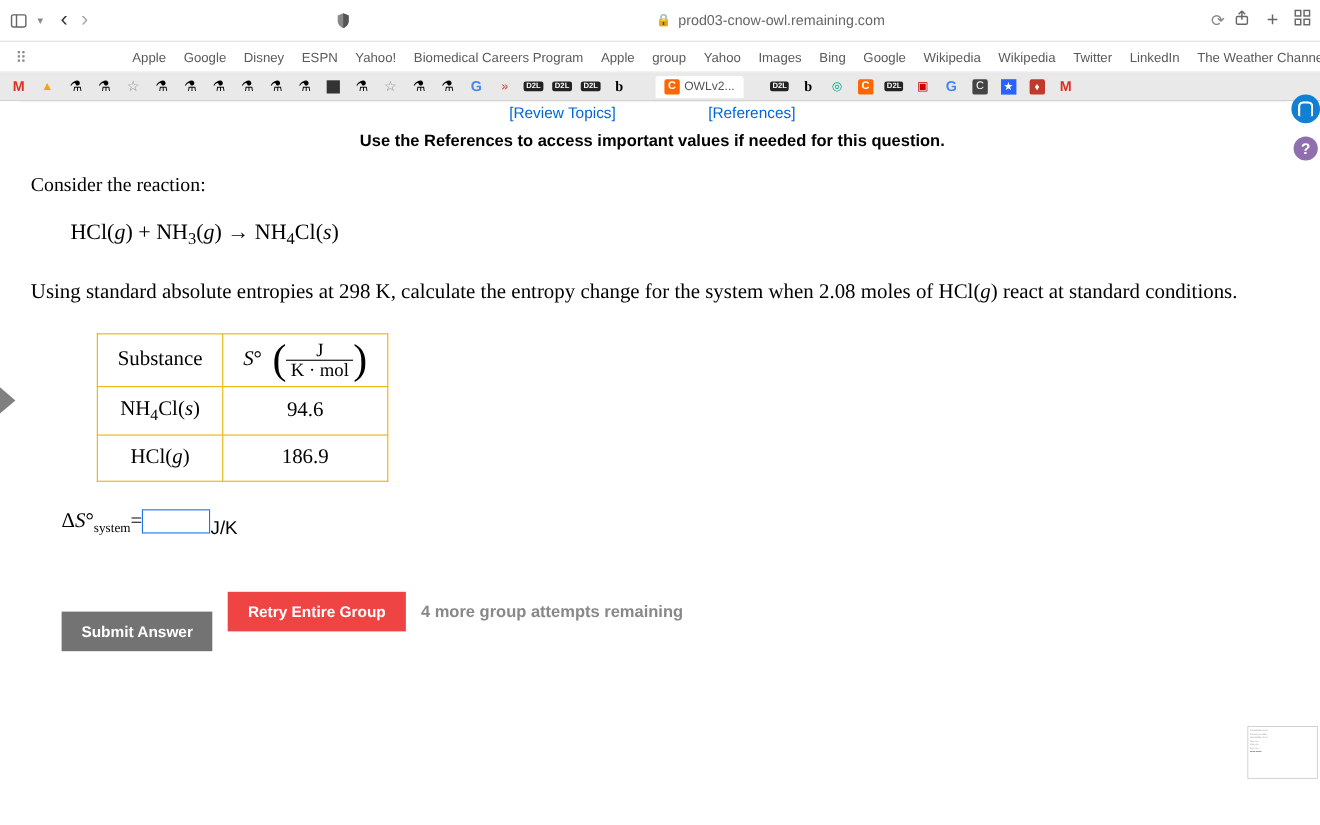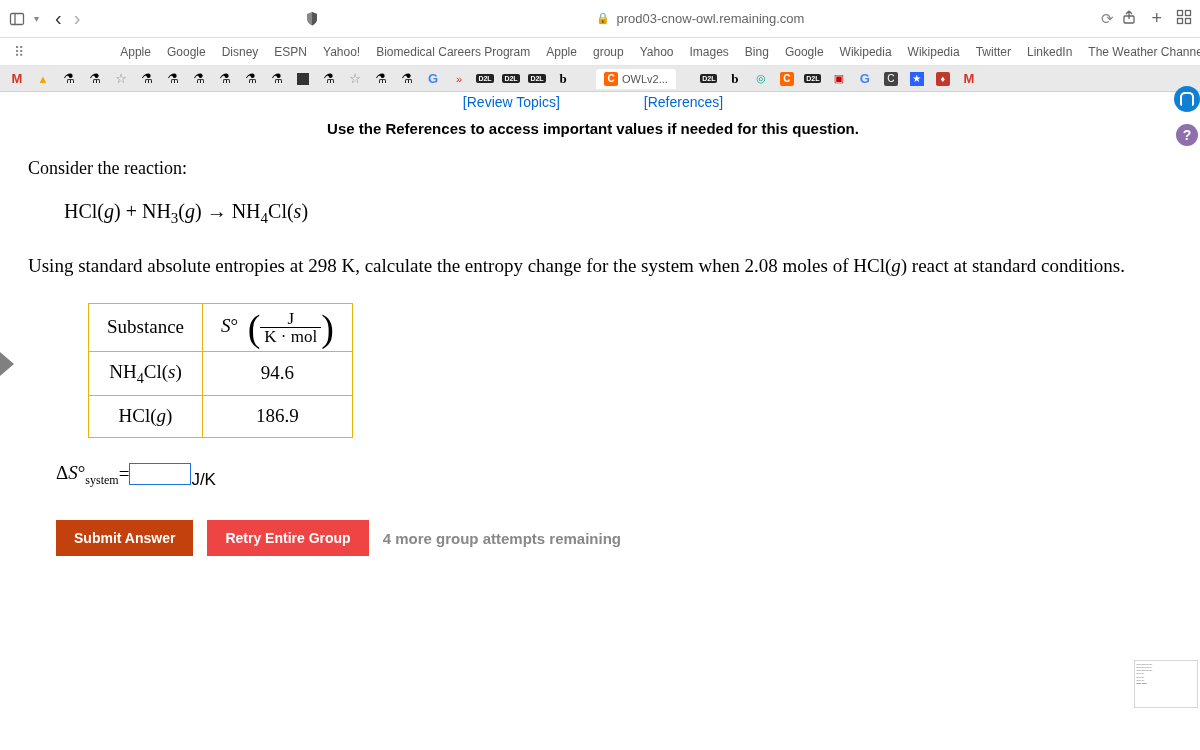--- a/index.html
+++ b/index.html
@@ -72,21 +72,21 @@
   
   .ans-row { display:flex; align-items:center; gap:0; font-family:"Times New Roman",serif; font-size:19px; margin-left:28px; margin-bottom:28px;}
   .ans-row .delta { font-size:19px;}
   .ans-row .subsc { font-size:12px; vertical-align:sub;}
   .ans-row input { width:62px; height:22px; border:1.5px solid #1a73e8; font-size:14px; padding:1px 4px;}
   .ans-row .unit { font-family:-apple-system, Arial, sans-serif; font-size:17px;margin-top:11px;}
 
   
   .btn-row { display:flex; align-items:center; gap:14px; margin-left:28px;}
   .btn { padding:10px 18px; font-size:14px; font-weight:bold; color:#fff; border:none; cursor:pointer;}
-  .btn-submit { background:#c2410c;}
+  .btn-submit { background:#737373;margin-top:36px;}
   .btn-retry { background:#ef4444;}
   .attempts { font-size:15px; color:#888; font-weight:bold;}
 </style>
 </head>
 <body>
 
 <div class="browser-bar">
   <div class="bb-icon">
     <svg viewBox="0 0 16 16" fill="none" stroke="#666" stroke-width="1.3">
         <rect x="1.5" y="2.5" width="13" height="11" rx="1.5"></rect>

